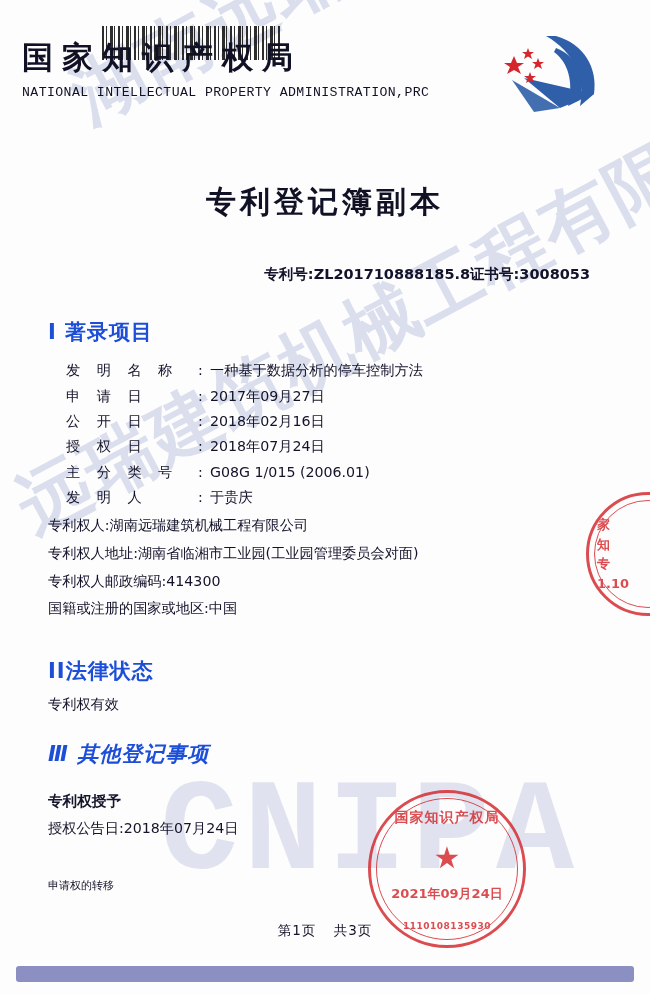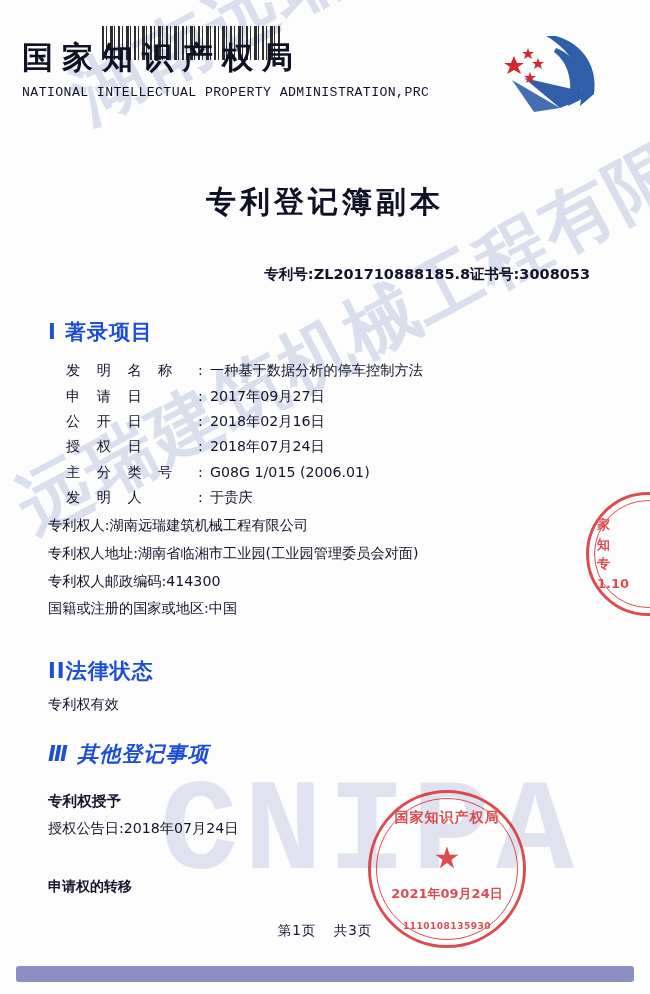--- a/index.html
+++ b/index.html
@@ -200,22 +200,22 @@
   .sub-head {
     font-size: 14.6px;
     font-weight: 700;
     margin-top: 24px;
   }
   .sub-line {
     font-size: 14.2px;
     margin-top: 8px;
   }
   .sub-head2 {
-    font-size: 14px;
-    font-weight: 700;
+    font-size: 11px;
+    font-weight: 400;
     margin-top: 40px;
   }
 
   
   .seal {
     position: absolute;
     z-index: 20;
     border: 3px solid #d4262b;
     border-radius: 50%;
     color: #d4262b;

